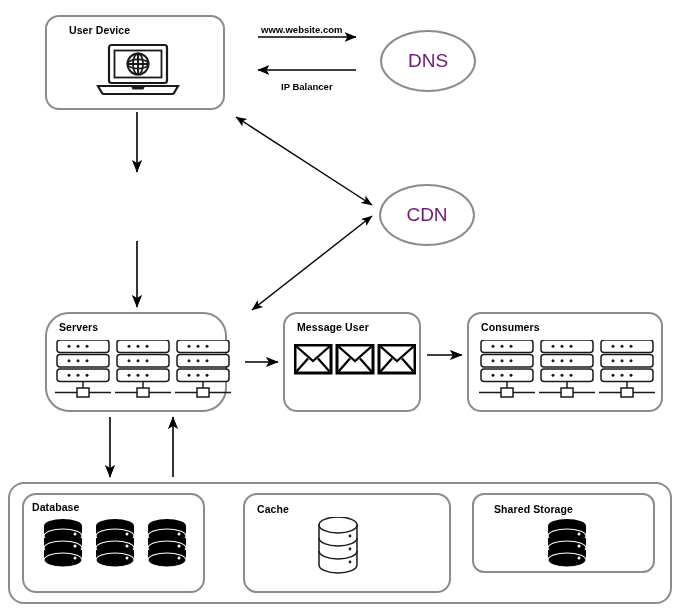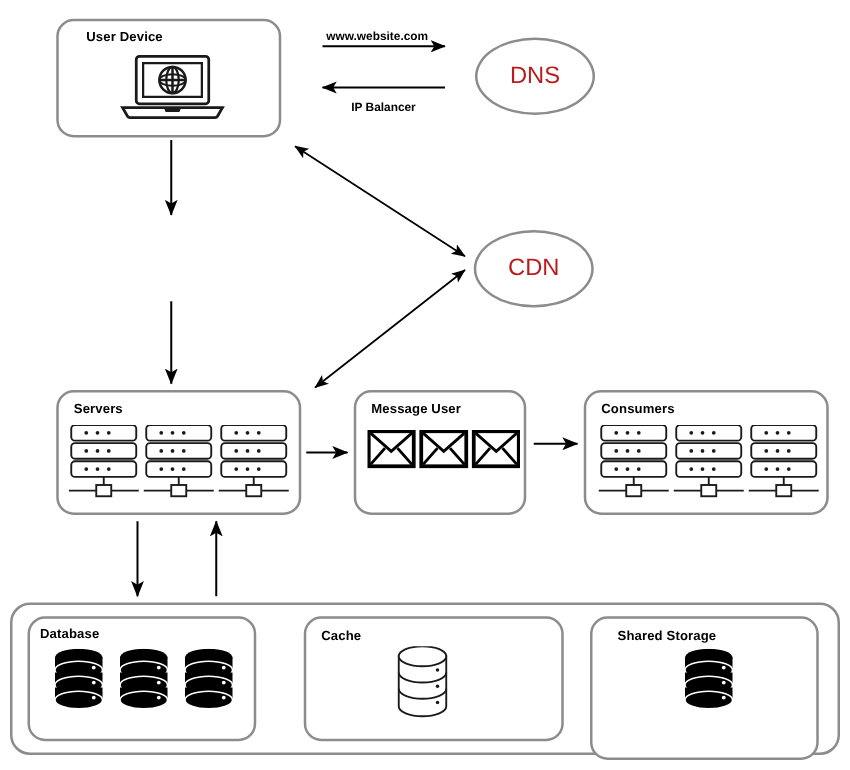--- a/index.html
+++ b/index.html
@@ -47,21 +47,21 @@
   .ellipse {
     position: absolute;
     box-sizing: border-box;
     background: #ffffff;
     border: 2.5px solid #8c8c8c;
     border-radius: 50%;
     display: flex;
     align-items: center;
     justify-content: center;
     font-size: 19px;
-    color: #b91c1c;
+    color: #701a75;
   }
   .edge-label {
     position: absolute;
     font-size: 9.5px;
     font-weight: bold;
     white-space: nowrap;
     color: #000000;
   }
   svg.layer {
     position: absolute;
@@ -138,21 +138,21 @@
 
   <div class="ellipse" style="left:380px; top:30px; width:96px; height:62px;">
     <span>DNS</span>
   </div>
 
 
   <div class="ellipse" style="left:379px; top:184px; width:96px; height:62px;">
     <span>CDN</span>
   </div>
 
-  <div class="node" style="left:45px; top:312px; width:196px; height:100px;">
+  <div class="node" style="left:45px; top:312px; width:182px; height:100px;border-radius:24px;">
     <div class="node-label" style="left:12px; top:7px;">Servers</div>
     <div class="icon-abs" style="left:8px; top:26px;">
       <svg width="180" height="64" viewBox="0 0 180 64">
         <g id="svr-a" transform="translate(2,0)">
           <rect x="0" y="0" width="52" height="12.5" rx="3" fill="#ffffff" stroke="#1a1a1a" stroke-width="1.5"></rect>
           <circle cx="12" cy="6.2" r="1.5" fill="#1a1a1a"></circle>
           <circle cx="21" cy="6.2" r="1.5" fill="#1a1a1a"></circle>
           <circle cx="30" cy="6.2" r="1.5" fill="#1a1a1a"></circle>
           <rect x="0" y="14.5" width="52" height="12.5" rx="3" fill="#ffffff" stroke="#1a1a1a" stroke-width="1.5"></rect>
           <circle cx="12" cy="20.7" r="1.5" fill="#1a1a1a"></circle>
@@ -232,21 +232,21 @@
         <ellipse cx="21" cy="8" rx="19" ry="8" fill="#ffffff" stroke="#1a1a1a" stroke-width="1.5"></ellipse>
         <path d="M2,21 A19,8 0 0,0 40,21" fill="none" stroke="#1a1a1a" stroke-width="1.5"></path>
         <path d="M2,34 A19,8 0 0,0 40,34" fill="none" stroke="#1a1a1a" stroke-width="1.5"></path>
         <circle cx="33" cy="19" r="1.4" fill="#1a1a1a"></circle>
         <circle cx="33" cy="32" r="1.4" fill="#1a1a1a"></circle>
         <circle cx="33" cy="45" r="1.4" fill="#1a1a1a"></circle>
       </svg>
     </div>
   </div>
 
-  <div class="node" style="left:472px; top:493px; width:183px; height:115px;">
+  <div class="node" style="left:472px; top:493px; width:183px; height:80px;border-radius:12px;">
     <div class="node-label" style="left:20px; top:8px;">Shared Storage</div>
     <div class="icon-abs" style="left:71px; top:24px;">
       <svg width="44" height="62" viewBox="0 0 44 62">
         <use href="#db-filled" x="3"></use>
       </svg>
     </div>
   </div>
 
 </div>
 

